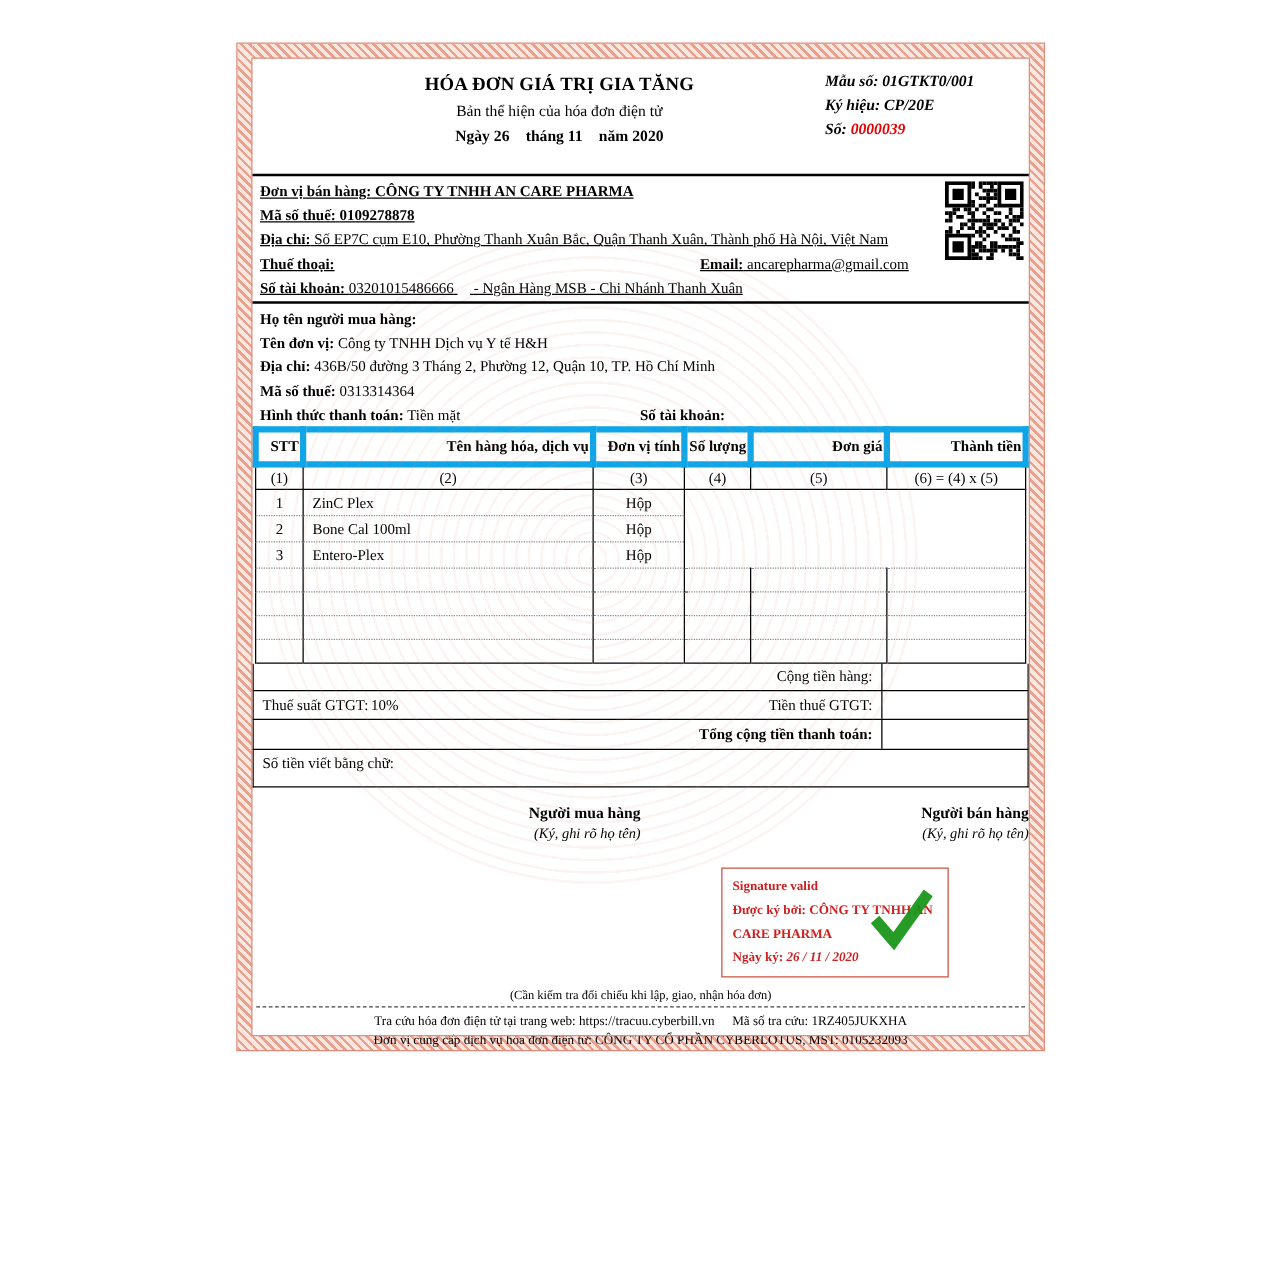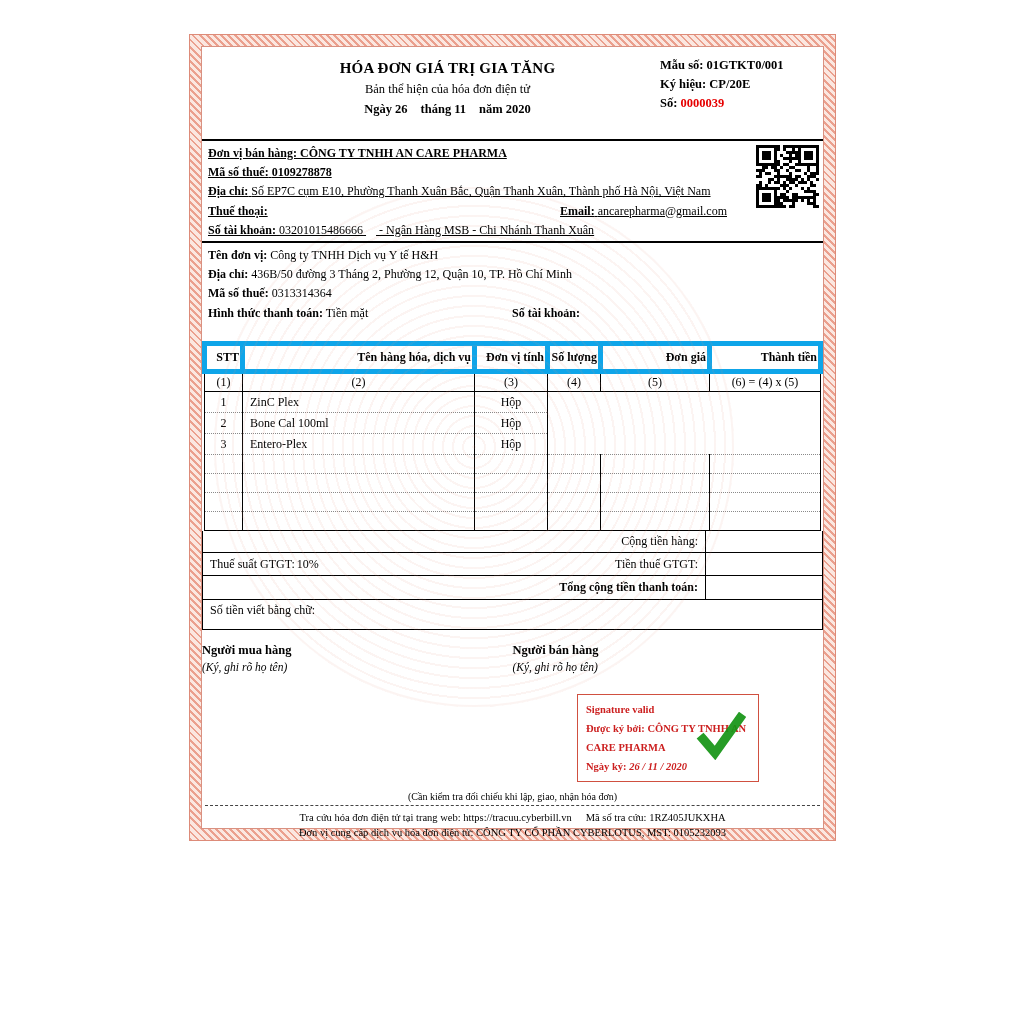--- a/index.html
+++ b/index.html
@@ -27,21 +27,21 @@
 
   .b { font-weight:bold; }
   .i { font-style:italic; }
 
   
   .header { position:relative; height:94px; border-bottom:2px solid #000; }
   .header-center { position:absolute; left:0; right:130px; top:13px; text-align:center; }
   .title { font-size:15px; font-weight:bold; letter-spacing:.2px; }
   .subtitle { font-size:12.5px; margin-top:5px; }
   .dateline { font-size:12.5px; font-weight:bold; margin-top:5px; display:flex; justify-content:center; gap:13px; }
-  .header-right { position:absolute; left:458px; top:9px; font-size:12.5px; line-height:19px; }
+  .header-right { position:absolute; left:458px; top:9px; font-size:12.5px; line-height:19px;font-style:italic; }
   .inv-no { color:#e60000; font-weight:bold; }
 
   
   .sec { position:relative; font-size:12px; padding:3px 0 2px; }
   .sec .line { line-height:19.2px; padding:0 6px; white-space:nowrap; }
   .sec-seller { border-bottom:2px solid #000; height:102px;text-decoration:underline; }
   .sec-buyer  { height:98px; }
   .split { display:flex; }
   .split .p1 { width:352px; }
   .split.pay .p1 { width:304px; }
@@ -65,21 +65,21 @@
   .trow .amt { width:116px; }
   .trow.r1 { height:22px; }
   .trow.r2 { height:23px; }
   .trow.r3 { height:24px; }
   .words-row { border:solid #000; border-width:0 1px 1px 1px; height:30px; font-size:12px; padding:3px 7px; }
   .vatpair { display:flex; gap:2px; }
 
   
   .sig-area { position:relative; height:158px; font-size:12px; }
   .sig-cols { display:flex; padding-top:13px; }
-  .sig-col { width:50%; text-align:left; }
+  .sig-col { width:50%; text-align:right; }
   .sig-title { font-weight:bold; font-size:12.5px; }
   .sig-note { font-style:italic; font-size:11.5px; margin-top:3px; }
   .stamp {
     position:absolute; left:375px; top:64px; width:182px; height:88px;
     border:1px solid #d05040; padding:6px 8px 4px 8px;
     color:#cc1f1f; font-size:10.5px; font-weight:bold; line-height:1.8;
   }
   .stamp .check { position:absolute; right:12px; top:17px; opacity:.92; }
 
   
@@ -306,20 +306,23 @@
               <rect x="45" y="3" width="15" height="15" fill="#fff"></rect>
               <rect x="48" y="6" width="9" height="9" fill="#000"></rect>
               <rect x="0" y="42" width="21" height="21" fill="#000"></rect>
               <rect x="3" y="45" width="15" height="15" fill="#fff"></rect>
               <rect x="6" y="48" width="9" height="9" fill="#000"></rect>
             </svg></div>
       </div>
 
       <div class="sec sec-buyer">
         <div class="line">
+          <span class="b">Họ tên người mua hàng:</span>
+        </div>
+        <div class="line">
           <span class="b">Tên đơn vị:</span>
           <span>Công ty TNHH Dịch vụ Y tế H&amp;H</span>
         </div>
         <div class="line">
           <span class="b">Địa chỉ:</span>
           <span>436B/50 đường 3 Tháng 2, Phường 12, Quận 10, TP. Hồ Chí Minh</span>
         </div>
         <div class="line">
           <span class="b">Mã số thuế:</span>
           <span>0313314364</span>

